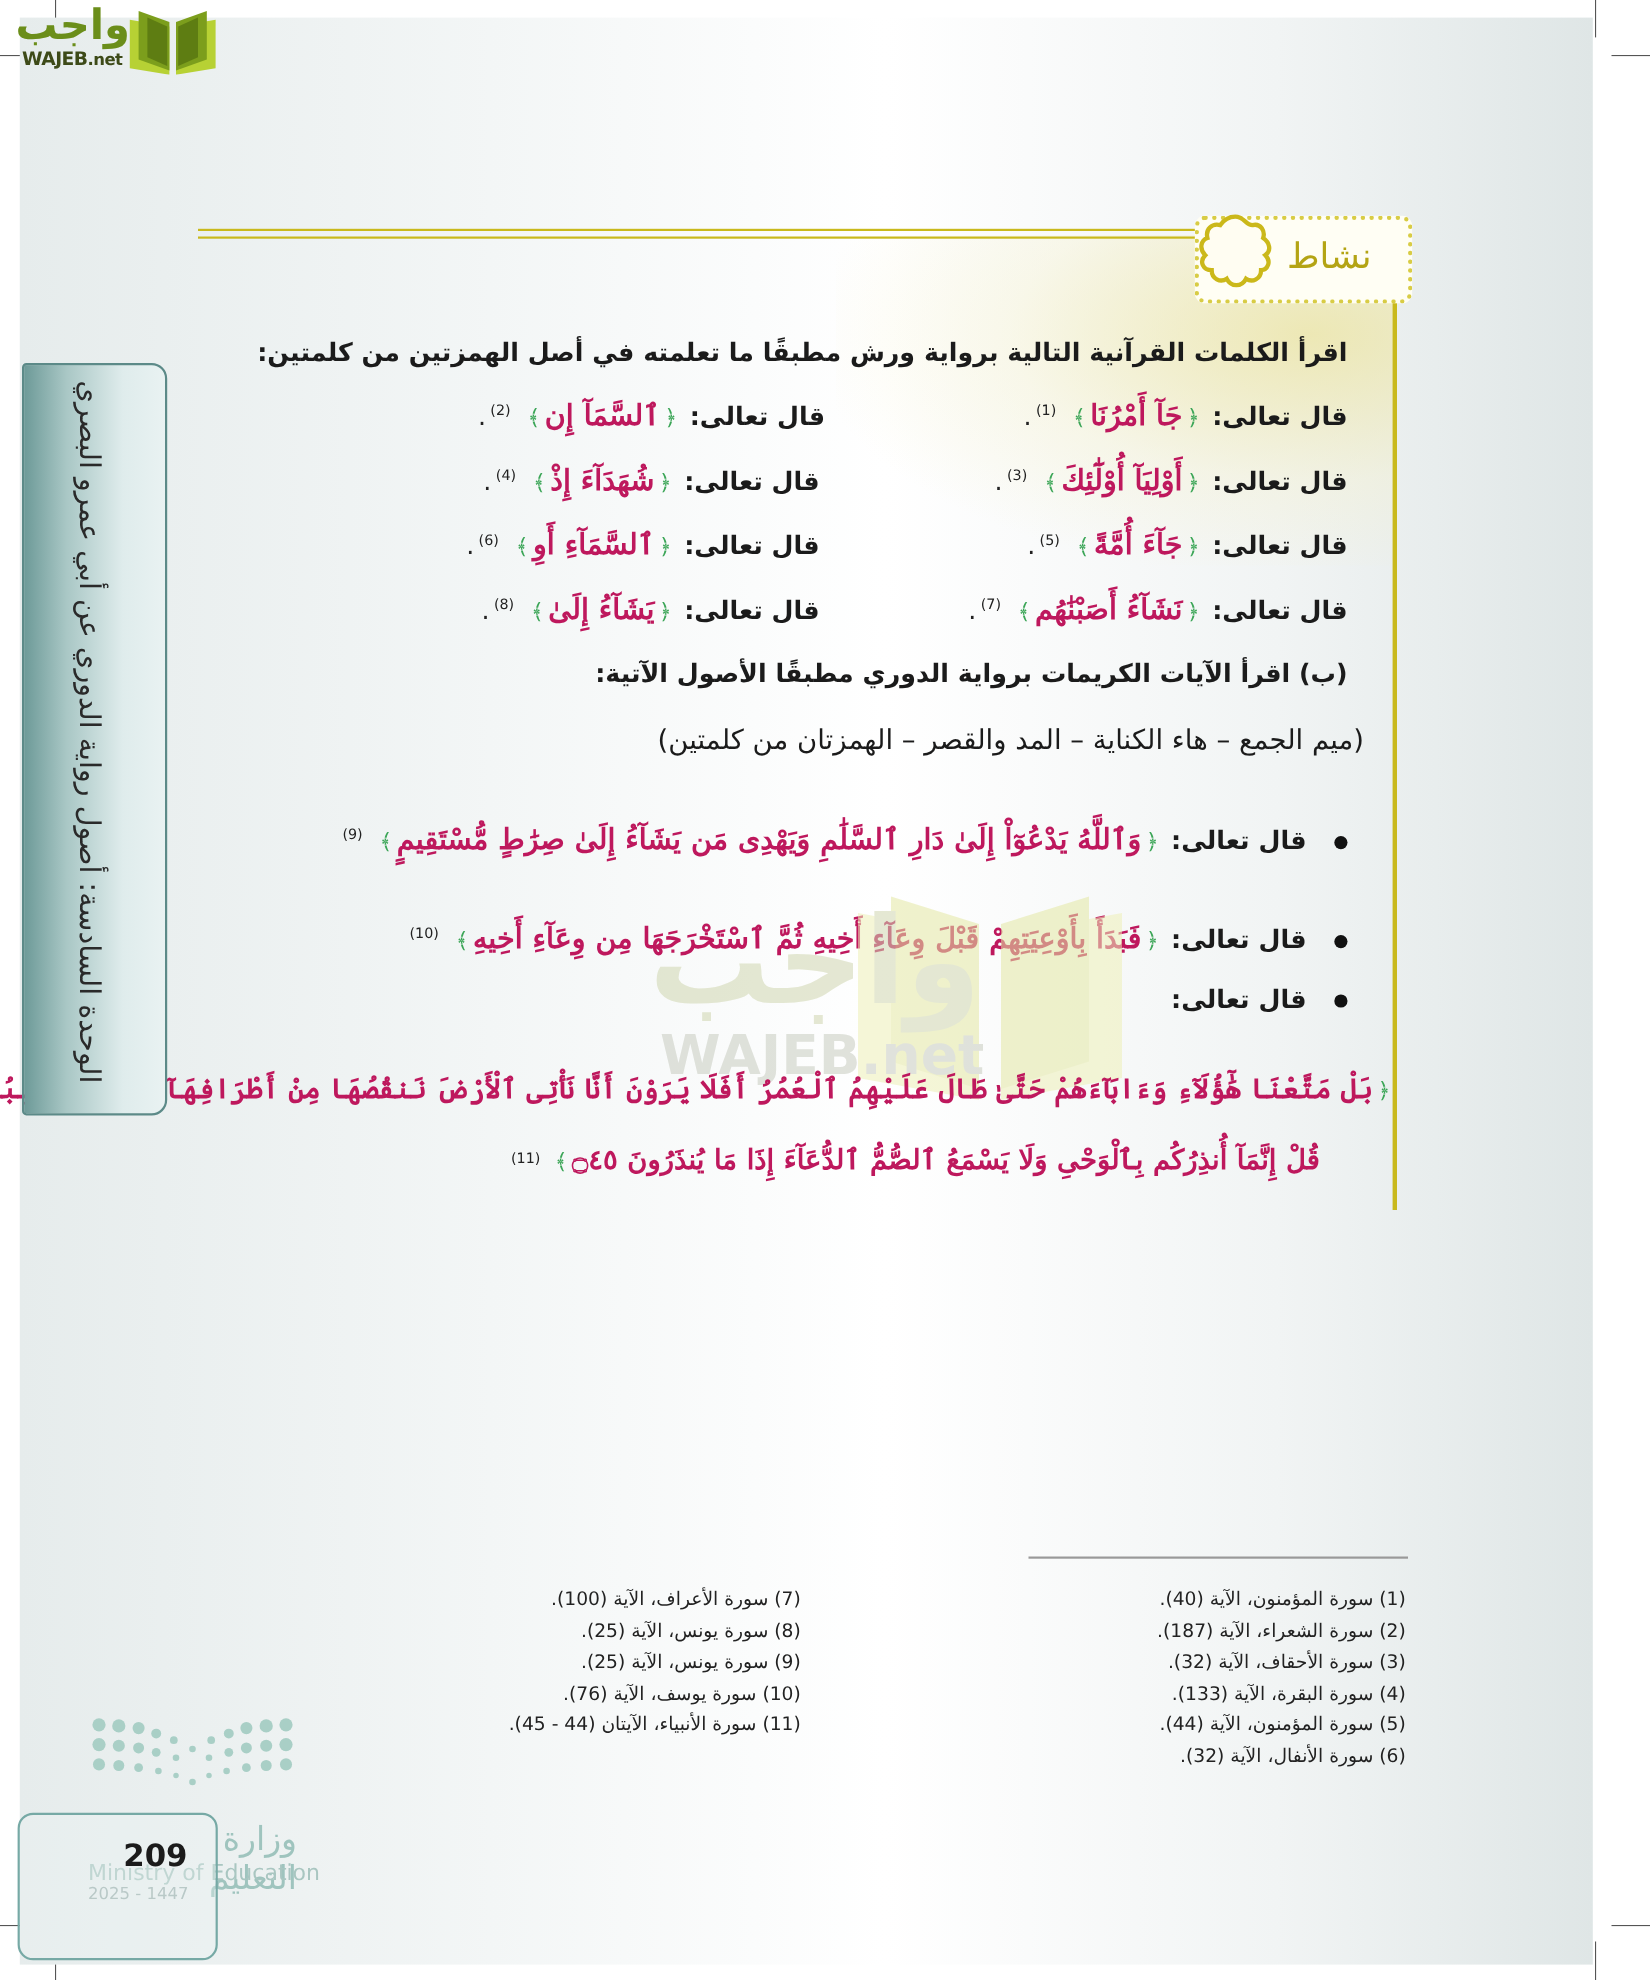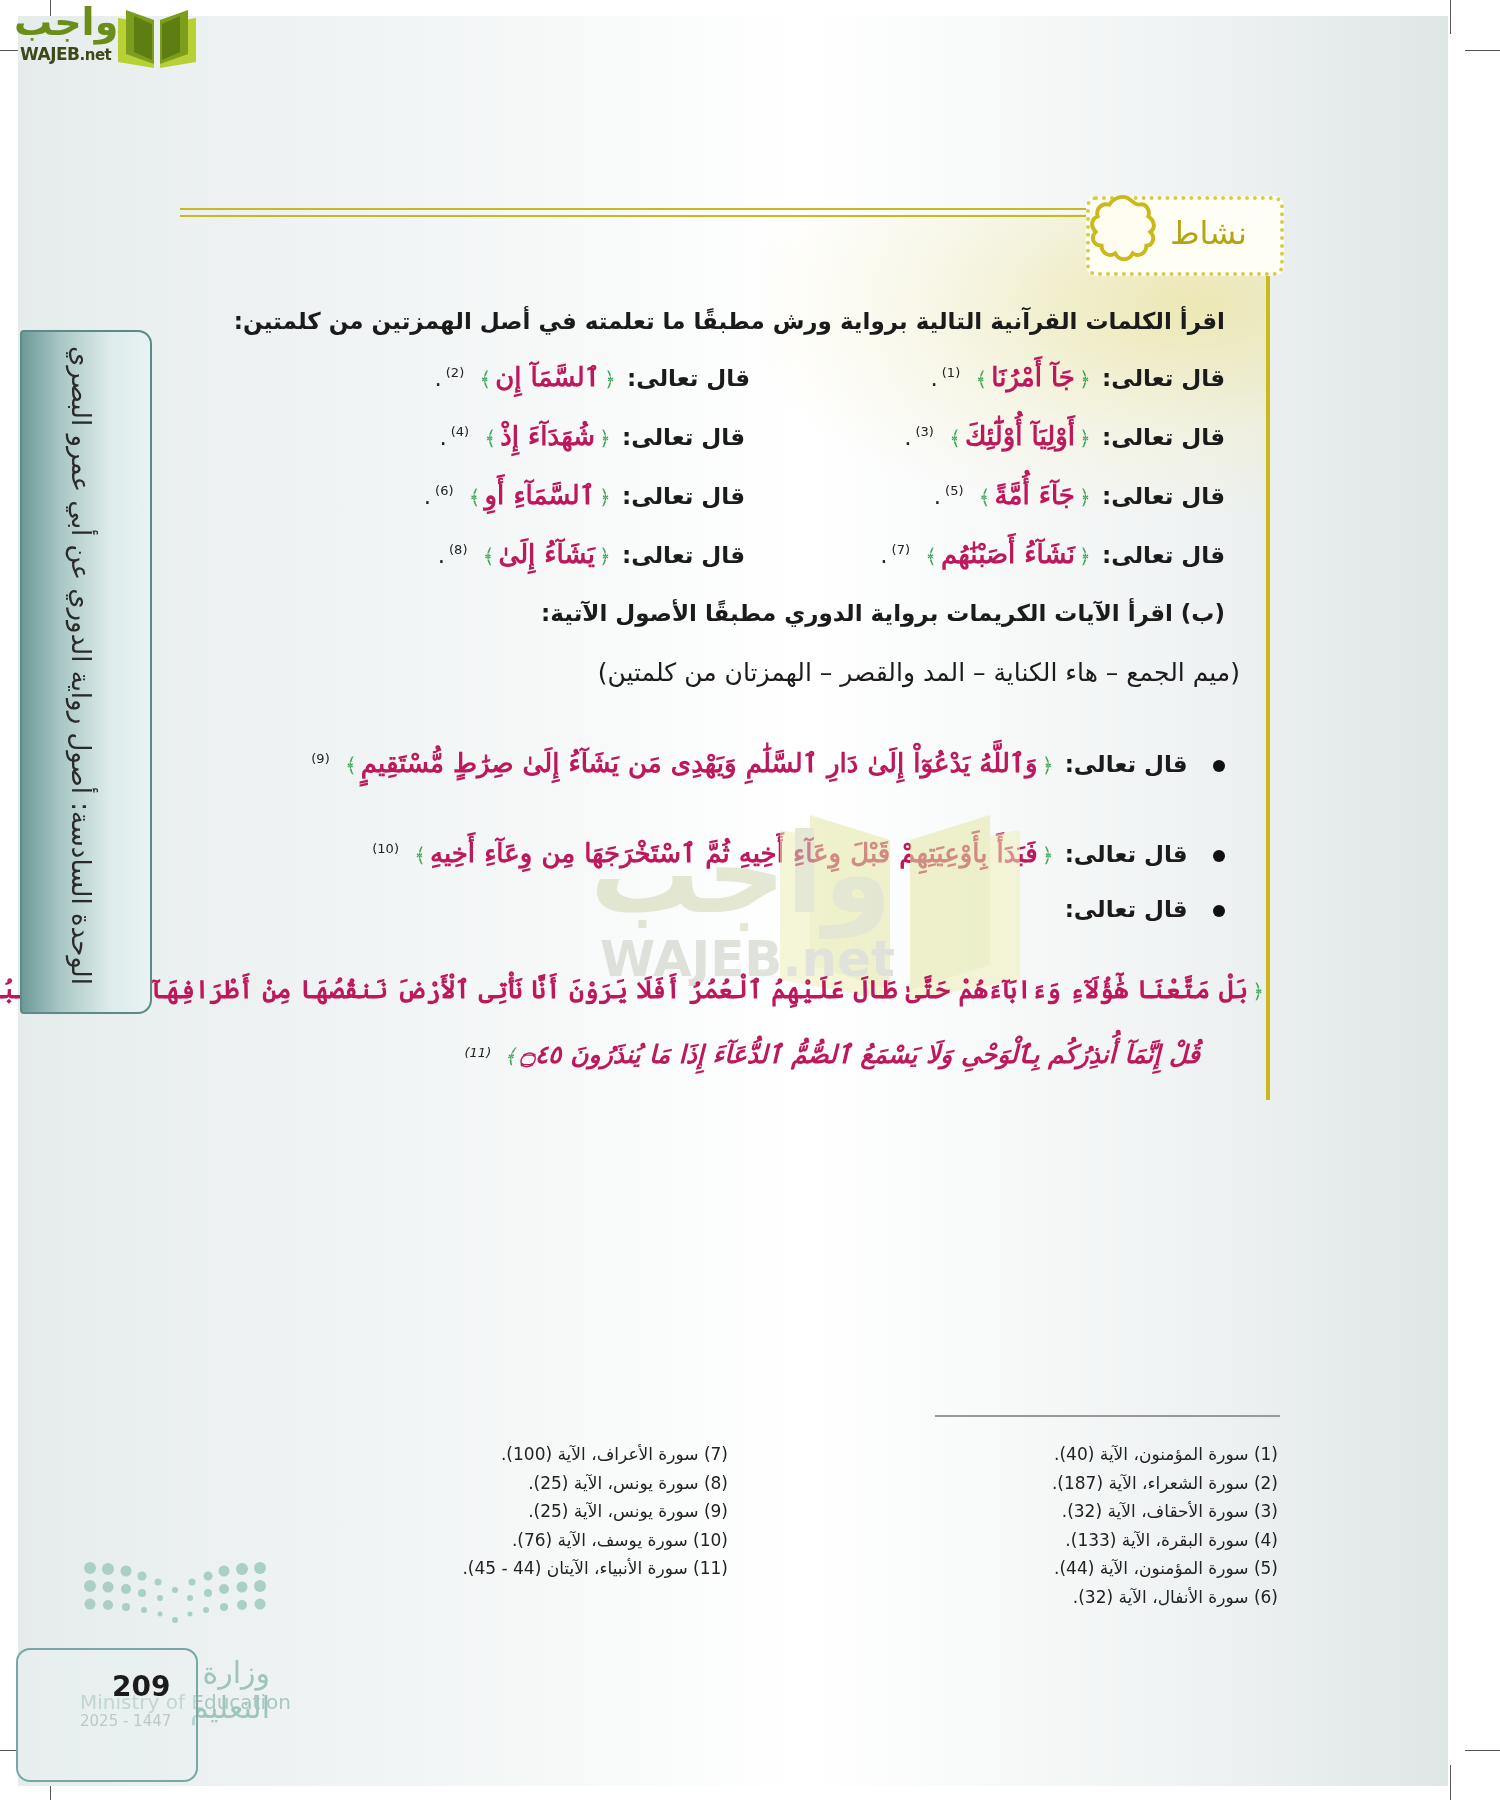--- a/index.html
+++ b/index.html
@@ -178,21 +178,21 @@
     <path d="M40 5 L120 30 L120 180 L40 155 Z" fill="#e4e8a4"></path>
     <path d="M220 5 L140 30 L140 180 L220 155 Z" fill="#e4e8a4"></path>
   </svg>
   <div class="wm-ar">واجب</div>
   <div class="wm-en">WAJEB.net</div>
 </div>
 
 <div class="content" style="right:232px; top:975px; white-space:nowrap;">
   <span class="orn">﴿</span><span class="verse" style="font-size:25px;">بَلْ مَتَّعْنَا هَٰٓؤُلَآءِ وَءَابَآءَهُمْ حَتَّىٰ طَالَ عَلَيْهِمُ ٱلْعُمُرُ أَفَلَا يَرَوْنَ أَنَّا نَأْتِى ٱلْأَرْضَ نَنقُصُهَا مِنْ أَطْرَافِهَآ أَفَهُمُ ٱلْغَٰلِبُونَ ۝٤٤</span>
 </div>
-<div class="content" style="right:300px; top:1040px; white-space:nowrap;font-style:italic;">
+<div class="content" style="right:300px; top:1040px; white-space:nowrap;">
   <span class="verse" style="font-size:25px;">قُلْ إِنَّمَآ أُنذِرُكُم بِٱلْوَحْىِ وَلَا يَسْمَعُ ٱلصُّمُّ ٱلدُّعَآءَ إِذَا مَا يُنذَرُونَ ۝٤٥</span><span class="orn">﴾</span>
   <span class="fn">(11)</span>
 </div>
 
 <div class="side-tab"></div>
 <div class="side-text">الوحدة السادسة: أصول رواية الدوري عن أبي عمرو البصري</div>
 
 <div class="fn-rule"></div>
 <div class="fn-col" style="right:222px; top:1440px;">
   <div>(1) سورة المؤمنون، الآية (40).</div>

